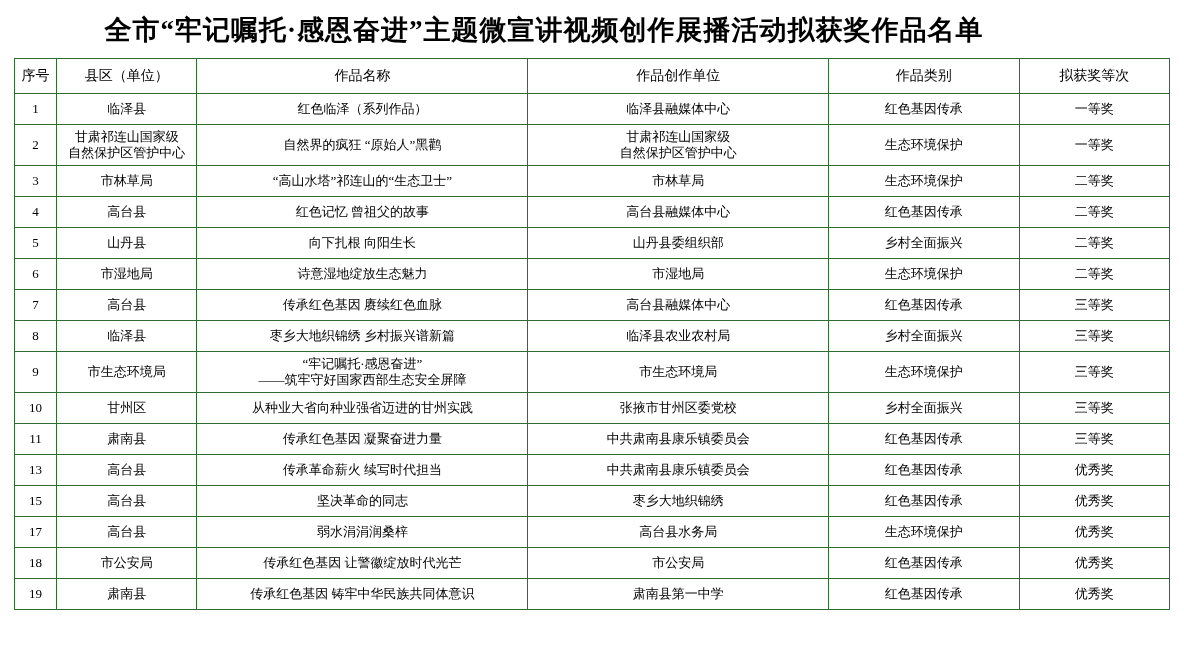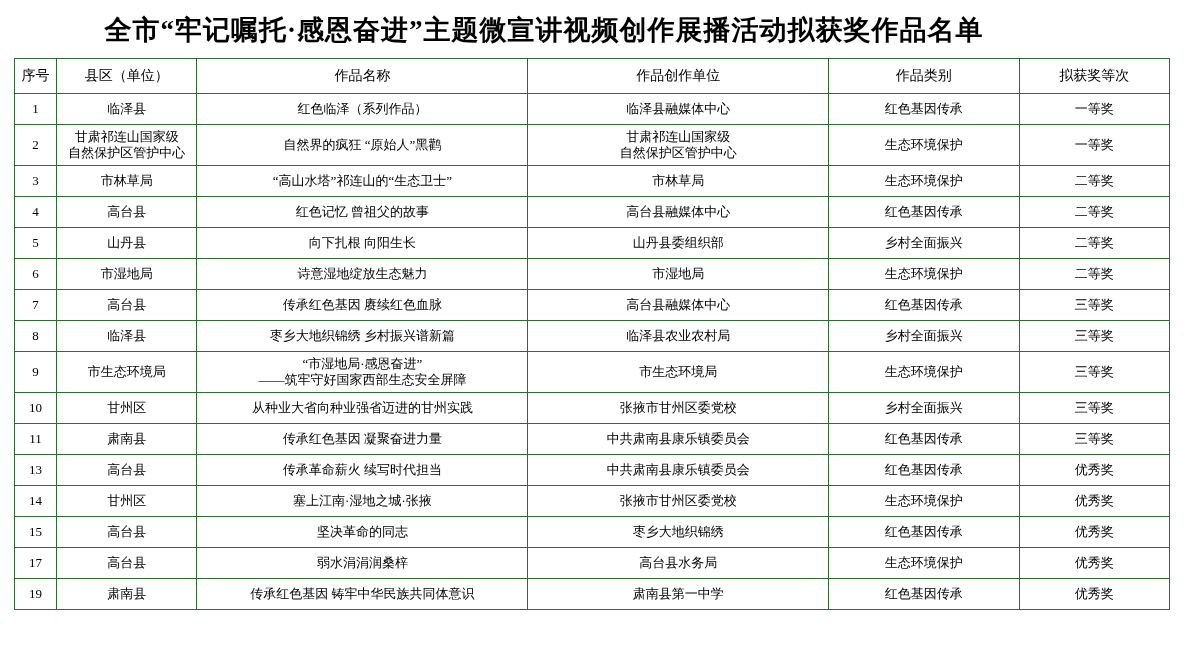--- a/index.html
+++ b/index.html
@@ -155,21 +155,21 @@
           <td>8</td>
           <td class="two-line">临泽县</td>
           <td>枣乡大地织锦绣 乡村振兴谱新篇</td>
           <td class="two-line">临泽县农业农村局</td>
           <td>乡村全面振兴</td>
           <td>三等奖</td>
         </tr>
         <tr class="tall">
           <td>9</td>
           <td class="two-line">市生态环境局</td>
-          <td class="two-line">“市湿地局·感恩奋进”
+          <td class="two-line">“牢记嘱托·感恩奋进”
 ——筑牢守好国家西部生态安全屏障</td>
           <td class="two-line">市生态环境局</td>
           <td>生态环境保护</td>
           <td>三等奖</td>
         </tr>
         <tr>
           <td>10</td>
           <td class="two-line">甘州区</td>
           <td>从种业大省向种业强省迈进的甘州实践</td>
           <td class="two-line">张掖市甘州区委党校</td>
@@ -186,41 +186,41 @@
         </tr>
         <tr>
           <td>13</td>
           <td class="two-line">高台县</td>
           <td>传承革命薪火 续写时代担当</td>
           <td class="two-line">中共肃南县康乐镇委员会</td>
           <td>红色基因传承</td>
           <td>优秀奖</td>
         </tr>
         <tr>
-          <td>14</td>
-          <td class="two-line">甘州区</td>
-          <td>塞上江南·湿地之城·张掖</td>
-          <td class="two-line">张掖市甘州区委党校</td>
-          <td>生态环境保护</td>
-          <td>优秀奖</td>
-        </tr>
-        <tr>
           <td>15</td>
           <td class="two-line">高台县</td>
           <td>坚决革命的同志</td>
           <td class="two-line">枣乡大地织锦绣</td>
           <td>红色基因传承</td>
           <td>优秀奖</td>
         </tr>
         <tr>
           <td>17</td>
           <td class="two-line">高台县</td>
           <td>弱水涓涓润桑梓</td>
           <td class="two-line">高台县水务局</td>
           <td>生态环境保护</td>
+          <td>优秀奖</td>
+        </tr>
+        <tr>
+          <td>18</td>
+          <td class="two-line">市公安局</td>
+          <td>传承红色基因 让警徽绽放时代光芒</td>
+          <td class="two-line">市公安局</td>
+          <td>红色基因传承</td>
           <td>优秀奖</td>
         </tr>
         <tr>
           <td>19</td>
           <td class="two-line">肃南县</td>
           <td>传承红色基因 铸牢中华民族共同体意识</td>
           <td class="two-line">肃南县第一中学</td>
           <td>红色基因传承</td>
           <td>优秀奖</td>
         </tr>

